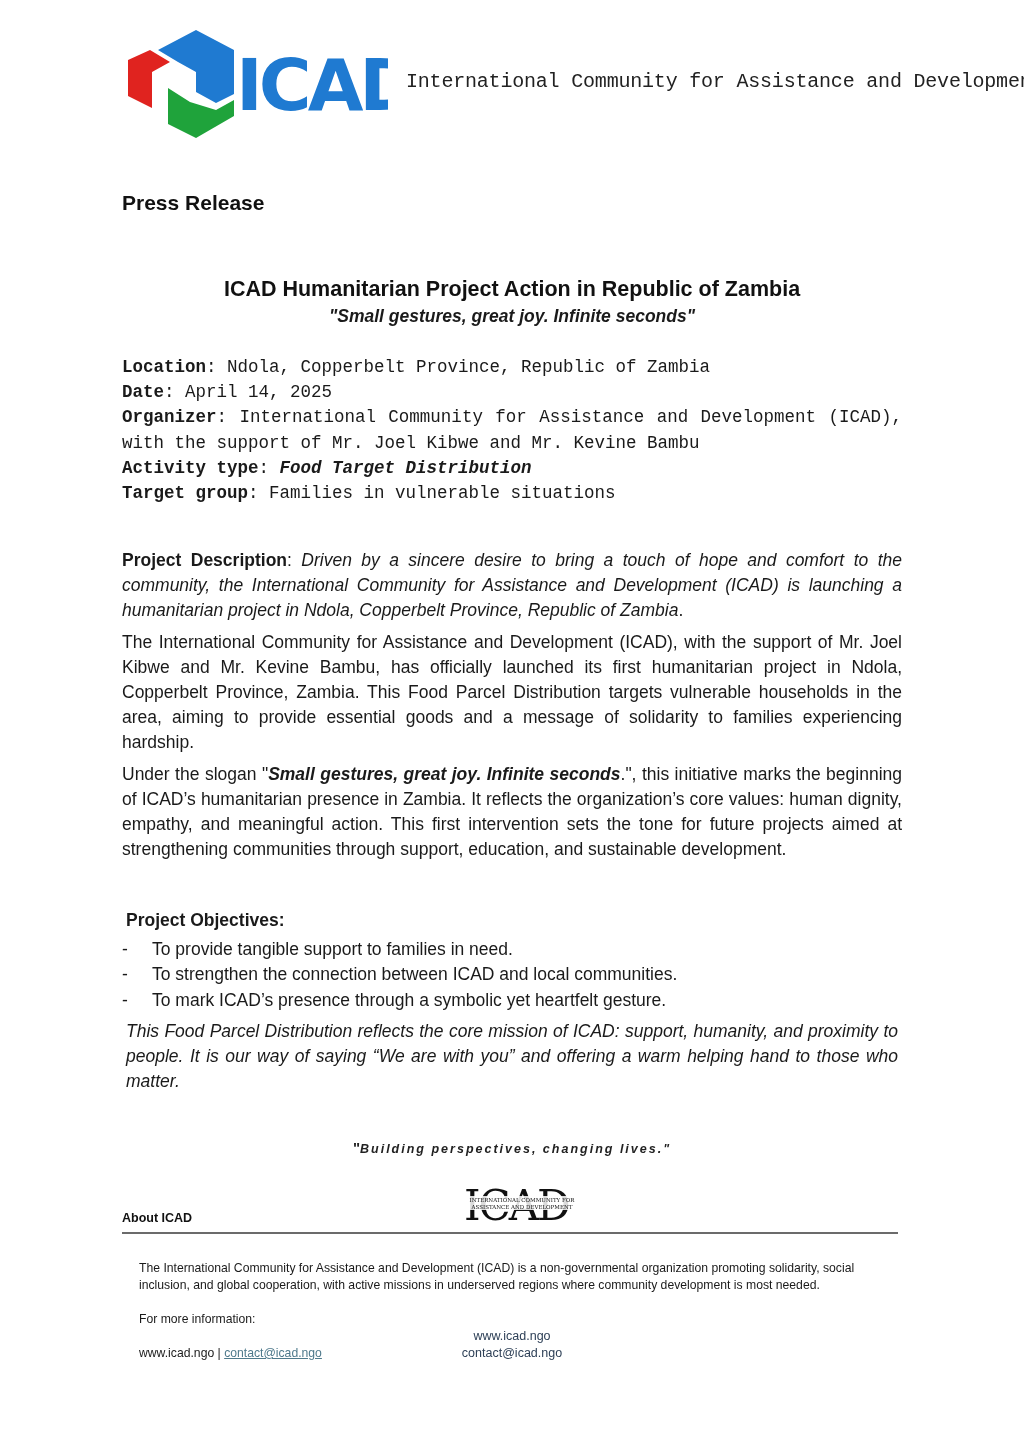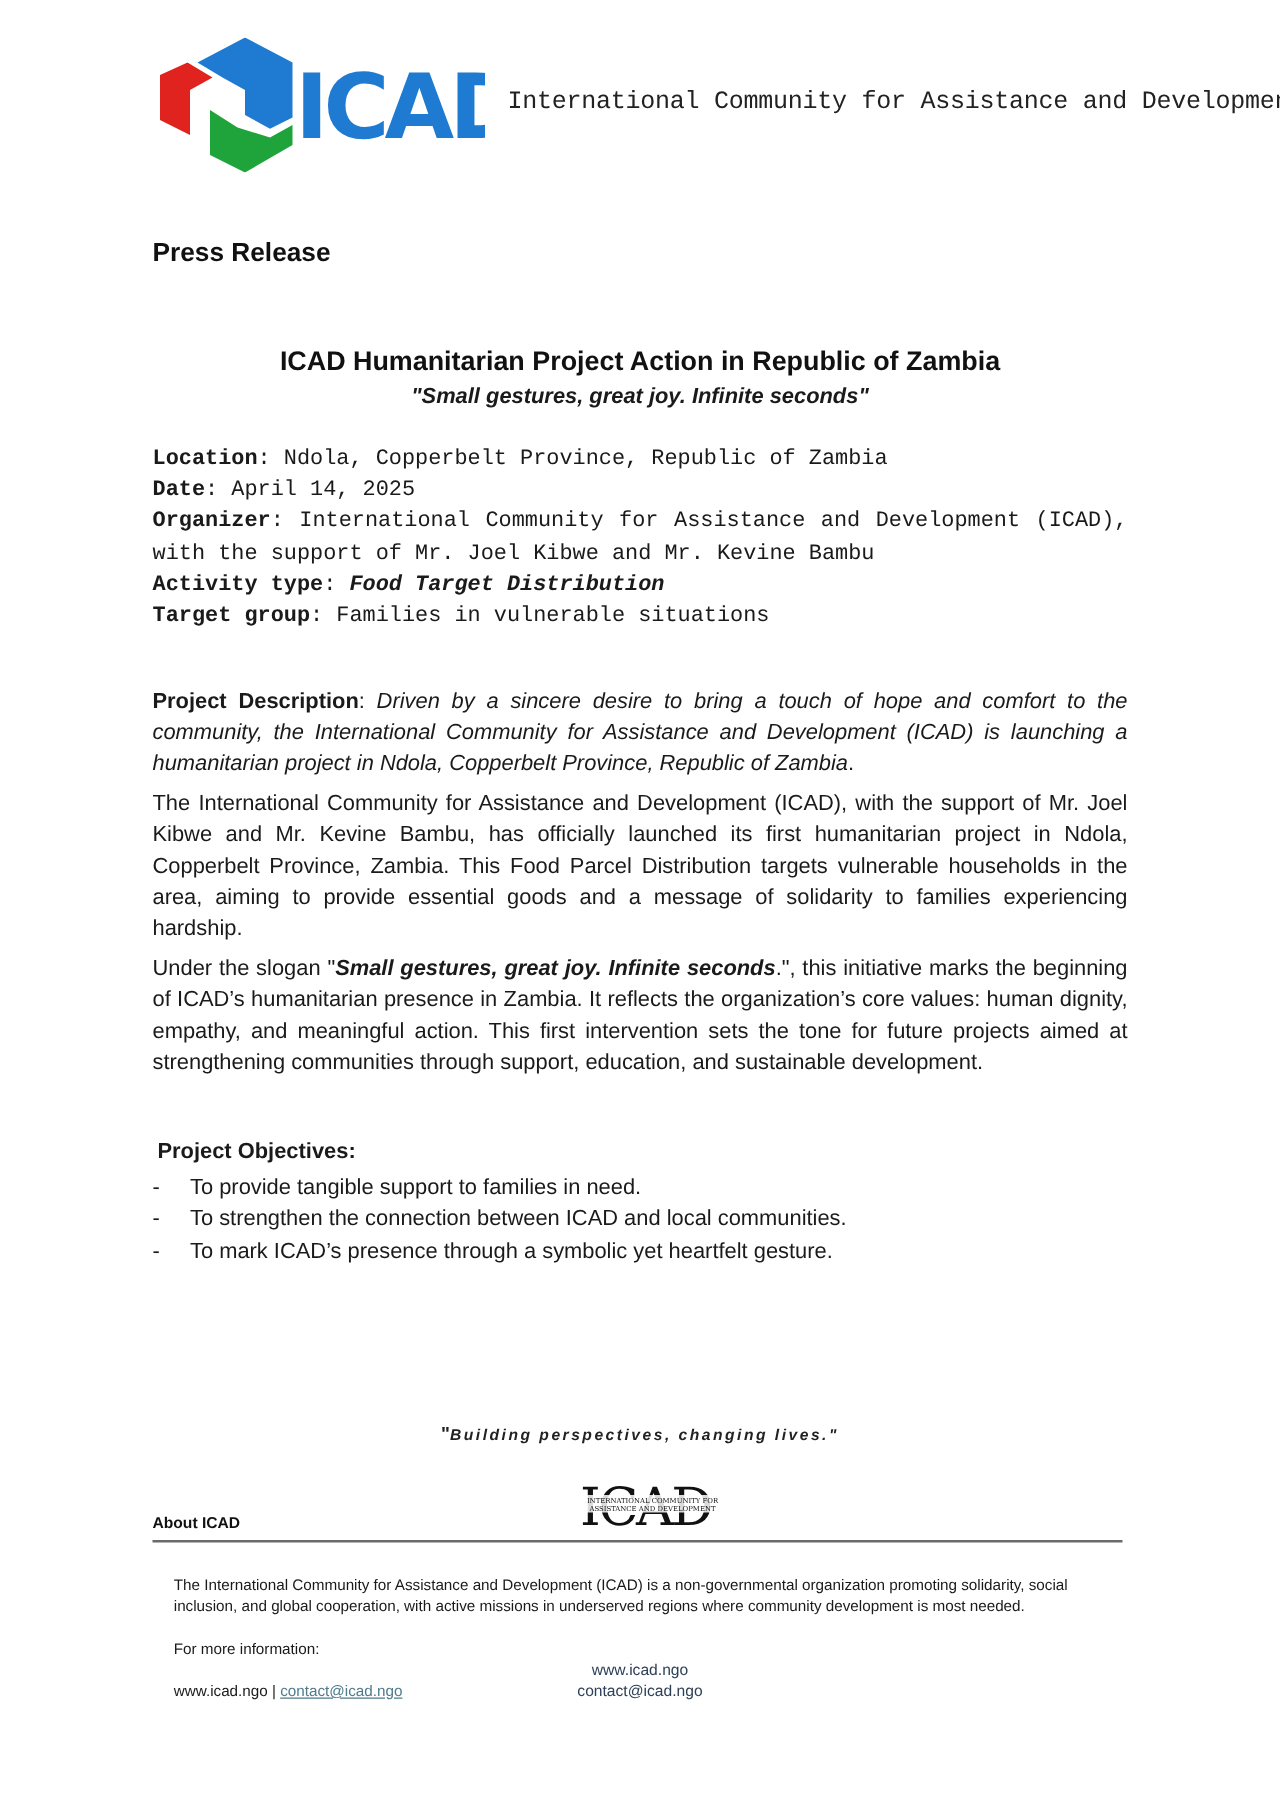--- a/index.html
+++ b/index.html
@@ -71,20 +71,21 @@
   <p><span>Under the slogan "</span><span class="bi">Small gestures, great joy. Infinite seconds</span><span>.", this initiative marks the beginning of ICAD’s humanitarian presence in Zambia. It reflects the organization’s core values: human dignity, empathy, and meaningful action. This first intervention sets the tone for future projects aimed at strengthening communities through support, education, and sustainable development.</span></p>
 </div>
 
 <div class="abs content objectives">
   <p class="b">Project Objectives:</p>
   <ul class="obj-list">
     <li><span class="dash">-</span><span>To provide tangible support to families in need.</span></li>
     <li><span class="dash">-</span><span>To strengthen the connection between ICAD and local communities.</span></li>
     <li><span class="dash">-</span><span>To mark ICAD’s presence through a symbolic yet heartfelt gesture.</span></li>
   </ul>
+  <p class="i just closing">This Food Parcel Distribution reflects the core mission of ICAD: support, humanity, and proximity to people. It is our way of saying “We are with you” and offering a warm helping hand to those who matter.</p>
 </div>
 
 <div class="abs tagline"><span class="q">"</span><span>Building perspectives, changing lives."</span></div>
 
 <div class="abs small-logo">
   <svg width="120" height="42" viewBox="0 0 120 42">
     <text x="2" y="38" font-family="DejaVu Serif, serif" font-size="42" fill="#111" letter-spacing="-2">ICAD</text>
     <rect x="4" y="14" width="112" height="14" fill="#ffffff" opacity="0.85"></rect>
     <text x="60" y="20" text-anchor="middle" font-family="DejaVu Serif, serif" font-size="5.5" fill="#111">INTERNATIONAL COMMUNITY FOR</text>
     <text x="60" y="27" text-anchor="middle" font-family="DejaVu Serif, serif" font-size="5.5" fill="#111">ASSISTANCE AND DEVELOPMENT</text>

